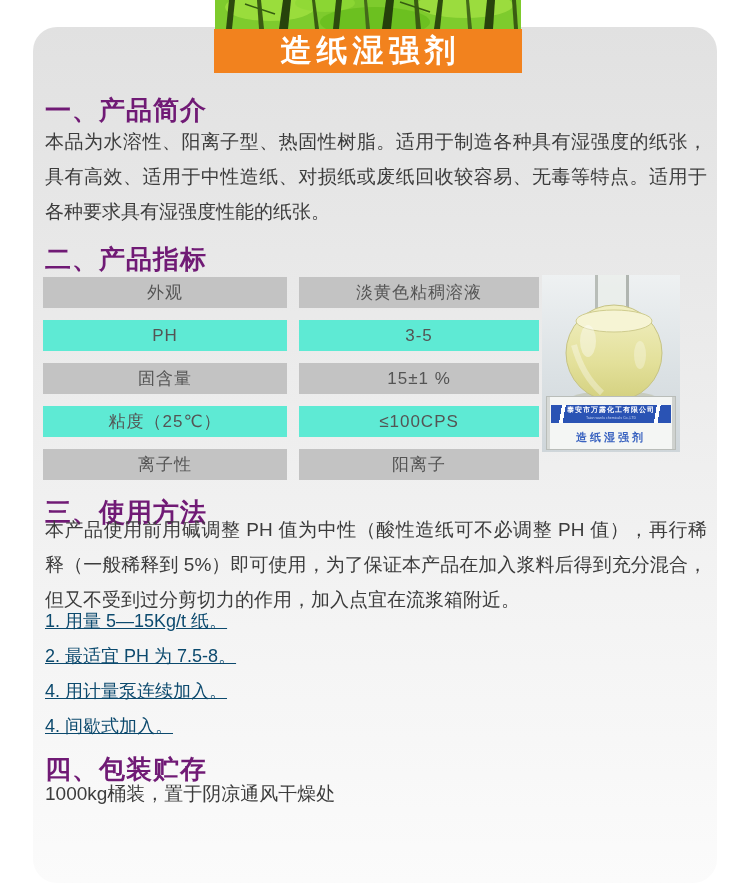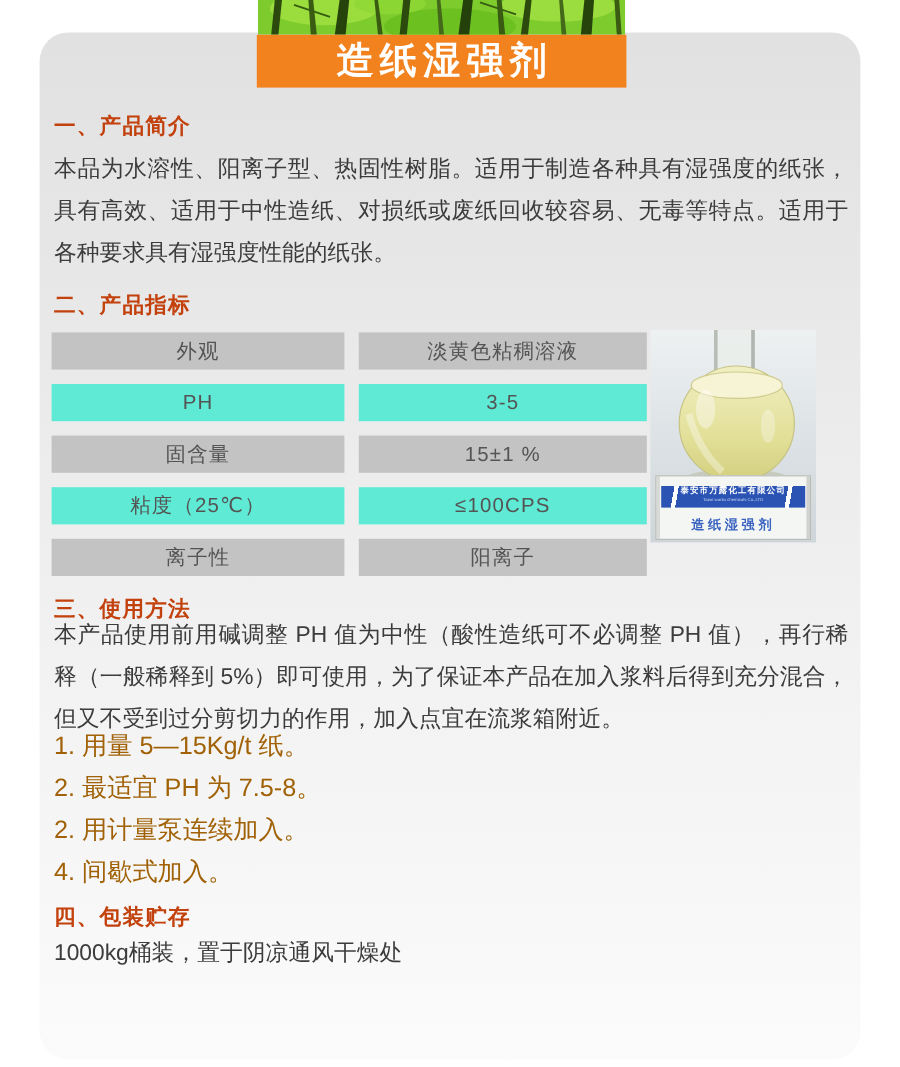--- a/index.html
+++ b/index.html
@@ -23,37 +23,37 @@
   .banner {
     position:absolute; left:214px; top:29px; width:308px; height:44px;
     background:#f2821e; color:#ffffff;
     display:flex; align-items:center; justify-content:center;
     font-size:31px; font-weight:bold; letter-spacing:5px; padding-left:5px;
   }
 
   
   .sec-h {
     position:absolute; left:45px;
-    color:#c2410c; font-size:18px; font-weight:bold; letter-spacing:1px;
+    color:#701a75; font-size:26px; font-weight:bold; letter-spacing:1px;
   }
   .h-intro   { top:93px; }
   .h-specs   { top:242px; }
   .h-usage   { top:483px;margin-top:12px; }
   .h-storage { top:752px; }
 
   .para {
     position:absolute; left:45px; width:662px;
     font-size:19px; color:#3c3c3c; line-height:35px; text-align:justify;
   }
   .p-intro { top:124px; }
   .p-usage { top:512px; }
 
   .steps {
     position:absolute; left:45px; top:604px; list-style:none;
-    font-size:21px; color:#a16207; line-height:35px;
+    font-size:18px; color:#0c4a6e; line-height:35px;text-decoration:underline;
   }
 
   .storage-text {
     position:absolute; left:45px; top:781px;
     font-size:19px; color:#3c3c3c;
   }
 
   
   .specs-table {
     position:absolute; left:43px; top:277px; width:491px;
@@ -168,20 +168,20 @@
       </div>
       <div class="prodname">造纸湿强剂</div>
     </div>
   </div>
 
   <div class="sec-h h-usage">三、使用方法</div>
   <div class="para p-usage">本产品使用前用碱调整 PH 值为中性（酸性造纸可不必调整 PH 值），再行稀释（一般稀释到 5%）即可使用，为了保证本产品在加入浆料后得到充分混合，但又不受到过分剪切力的作用，加入点宜在流浆箱附近。</div>
   <ul class="steps">
     <li>1. 用量 5—15Kg/t 纸。</li>
     <li>2. 最适宜 PH 为 7.5-8。</li>
-    <li>2. 用计量泵连续加入。</li>
+    <li>4. 用计量泵连续加入。</li>
     <li>4. 间歇式加入。</li>
   </ul>
 
   <div class="sec-h h-storage">四、包装贮存</div>
   <div class="storage-text">1000kg桶装，置于阴凉通风干燥处</div>
 
 </div>
 
 </body></html>

